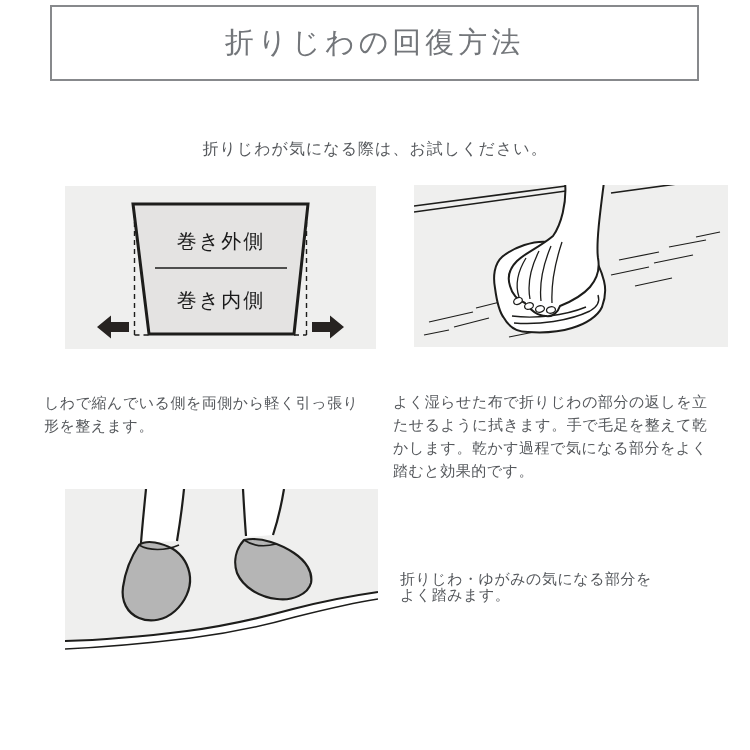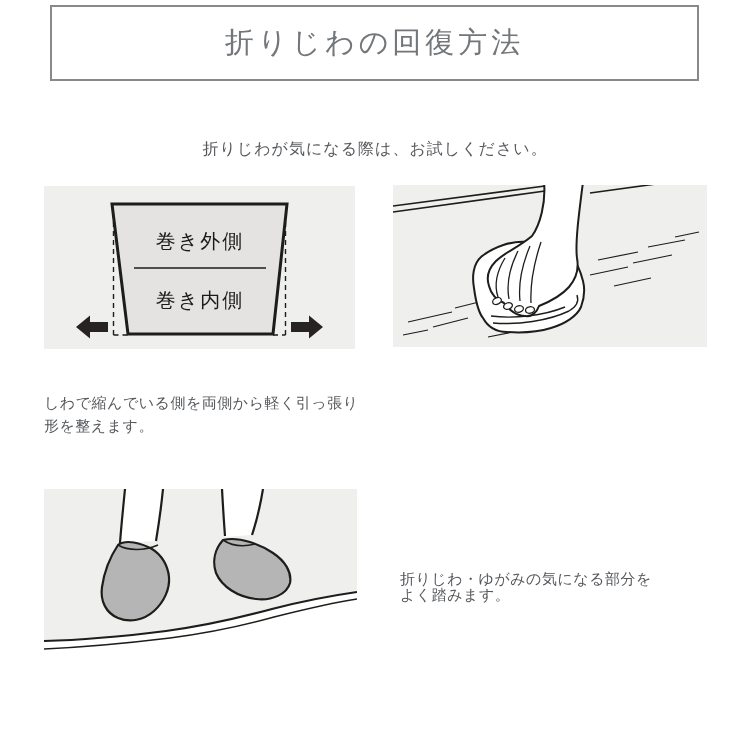--- a/index.html
+++ b/index.html
@@ -11,21 +11,21 @@
     border:2px solid #87898c;display:flex;align-items:center;justify-content:center;
   }
   .title-text{
     font-size:29px;color:#73767a;letter-spacing:4px;font-weight:500;
   }
   .subtitle{
     position:absolute;left:0;top:139px;width:750px;text-align:center;
     font-size:16px;color:#55585c;letter-spacing:1px;
   }
 
-  .panel{position:absolute;}
+  .panel{position:absolute;margin-left:21px;}
   .panel svg{display:block;}
   .panel-stretch{left:44px;top:186px;width:311px;height:163px;}
   .panel-wipe{left:393px;top:185px;width:314px;height:162px;}
   .panel-step{left:44px;top:489px;width:313px;height:166px;}
 
   .caption{
     position:absolute;font-size:15px;color:#55585c;line-height:23px;
     letter-spacing:0.5px;white-space:pre-line;margin-top:30px;
   }
   .caption-stretch{left:44px;top:361px;width:330px;}
@@ -116,20 +116,24 @@
         <ellipse cx="115" cy="121" rx="4.5" ry="3.2" transform="rotate(-20 115 121)"></ellipse>
         <ellipse cx="126" cy="124" rx="4.5" ry="3.2" transform="rotate(-15 126 124)"></ellipse>
         <ellipse cx="137" cy="125" rx="4.5" ry="3.2" transform="rotate(-10 137 125)"></ellipse>
       </g>
     </svg>
   </div>
 
   <div class="caption caption-stretch">しわで縮んでいる側を両側から軽く引っ張り
 形を整えます。</div>
 
+  <div class="caption caption-wipe">よく湿らせた布で折りじわの部分の返しを立
+たせるように拭きます。手で毛足を整えて乾
+かします。乾かす過程で気になる部分をよく
+踏むと効果的です。</div>
 
   <div class="panel panel-step">
     <svg width="313" height="166" viewBox="0 0 313 166">
 
       <path d="M0,0 H313 V103 C285,107 255,113 228,120 C195,129 160,137 122,142 C82,147 40,151 0,152 Z" fill="#efefee"></path>
 
       <path d="M0,152 C40,151 82,147 122,142 C160,137 195,129 228,120 C255,113 285,107 313,103" fill="none" stroke="#1d1d1b" stroke-width="2.2"></path>
       <path d="M0,160 C42,158 85,154 126,149 C165,144 198,137 230,128 C258,121 287,114 313,110" fill="none" stroke="#1d1d1b" stroke-width="1.5"></path>
 
       <path d="M81,0 L119,0 L112,52 L76,54 Z" fill="#ffffff"></path>

